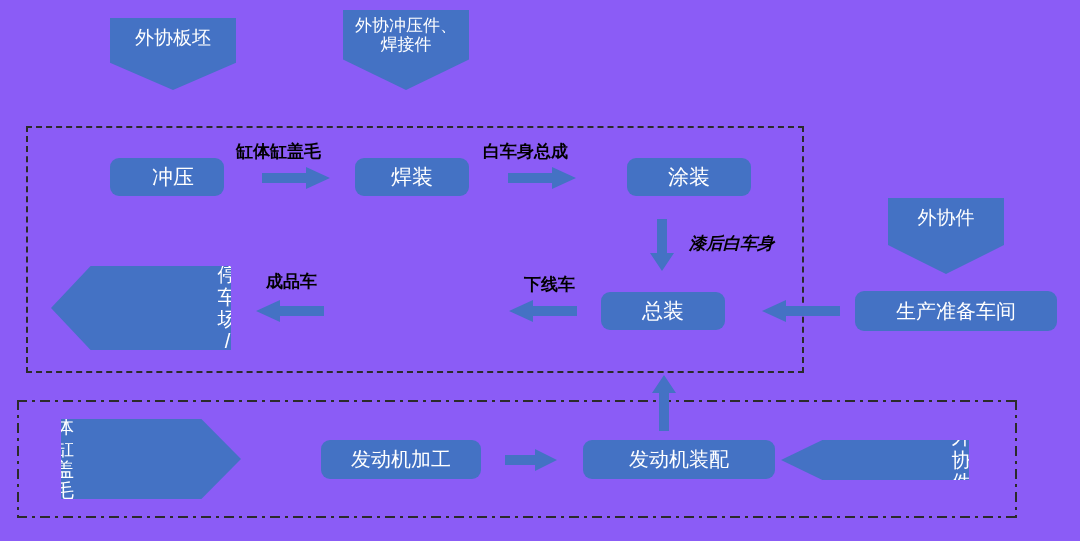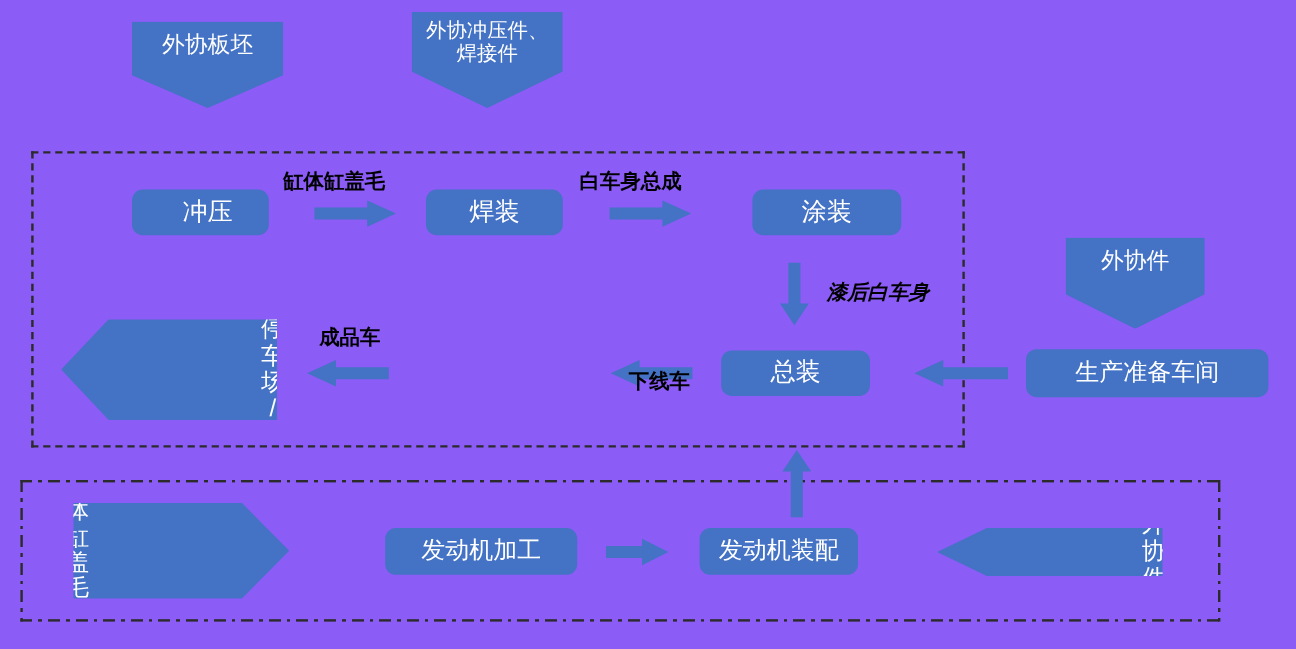--- a/index.html
+++ b/index.html
@@ -108,21 +108,21 @@
     </svg>
   </div>
 
   <div class="node rounded" style="left:601px;top:292px;width:124px;height:38px;font-size:21px;">总装</div>
 
   <div class="arrow" style="left:509px;top:300px;">
     <svg width="68" height="22" viewBox="0 0 68 22">
       <polygon points="68,6 24,6 24,0 0,11 24,22 24,16 68,16" fill="#4472C4"></polygon>
     </svg>
   </div>
-  <div class="edge-label" style="left:524px;top:273px;font-size:17px;margin-top:33px;">下线车</div>
+  <div class="edge-label" style="left:524px;top:273px;font-size:17px;">下线车</div>
 
 
   <div class="arrow" style="left:256px;top:300px;">
     <svg width="68" height="22" viewBox="0 0 68 22">
       <polygon points="68,6 24,6 24,0 0,11 24,22 24,16 68,16" fill="#4472C4"></polygon>
     </svg>
   </div>
   <div class="edge-label" style="left:266px;top:270px;font-size:17px;font-family:Liberation Mono, monospace;">成品车</div>
 
   <div class="node pent-left" style="left:51px;top:266px;width:180px;height:84px;font-size:20px;">成品停车场
@@ -138,17 +138,17 @@
 坯</div>
 
   <div class="node rounded" style="left:321px;top:440px;width:160px;height:39px;font-size:20px;">发动机加工</div>
 
   <div class="arrow" style="left:505px;top:449px;">
     <svg width="52" height="22" viewBox="0 0 52 22">
       <polygon points="0,6 30,6 30,0 52,11 30,22 30,16 0,16" fill="#4472C4"></polygon>
     </svg>
   </div>
 
-  <div class="node rounded" style="left:583px;top:440px;width:132px;height:39px;font-size:20px;">发动机装配</div>
+  <div class="node rounded" style="left:583px;top:440px;width:192px;height:39px;font-size:20px;">发动机装配</div>
 
   <div class="node pent-left" style="left:781px;top:440px;width:188px;height:40px;font-size:20px;">外协件</div>
 
 </div>
 
 </body></html>

